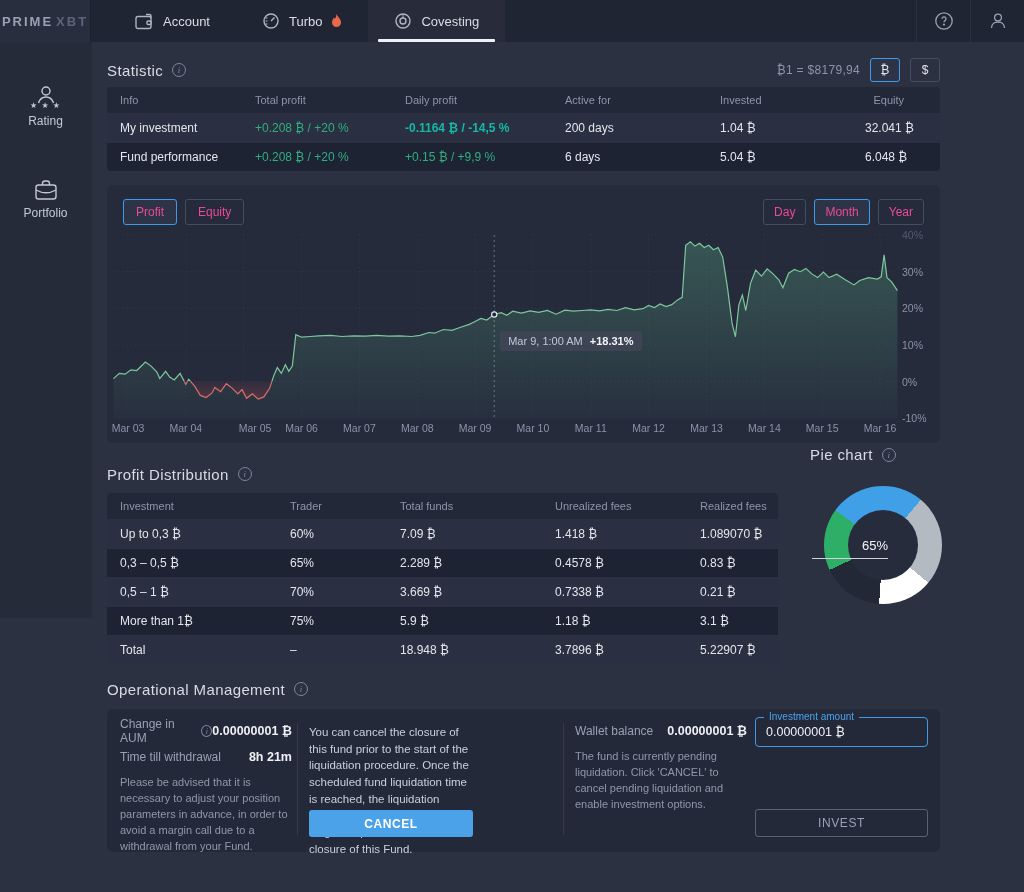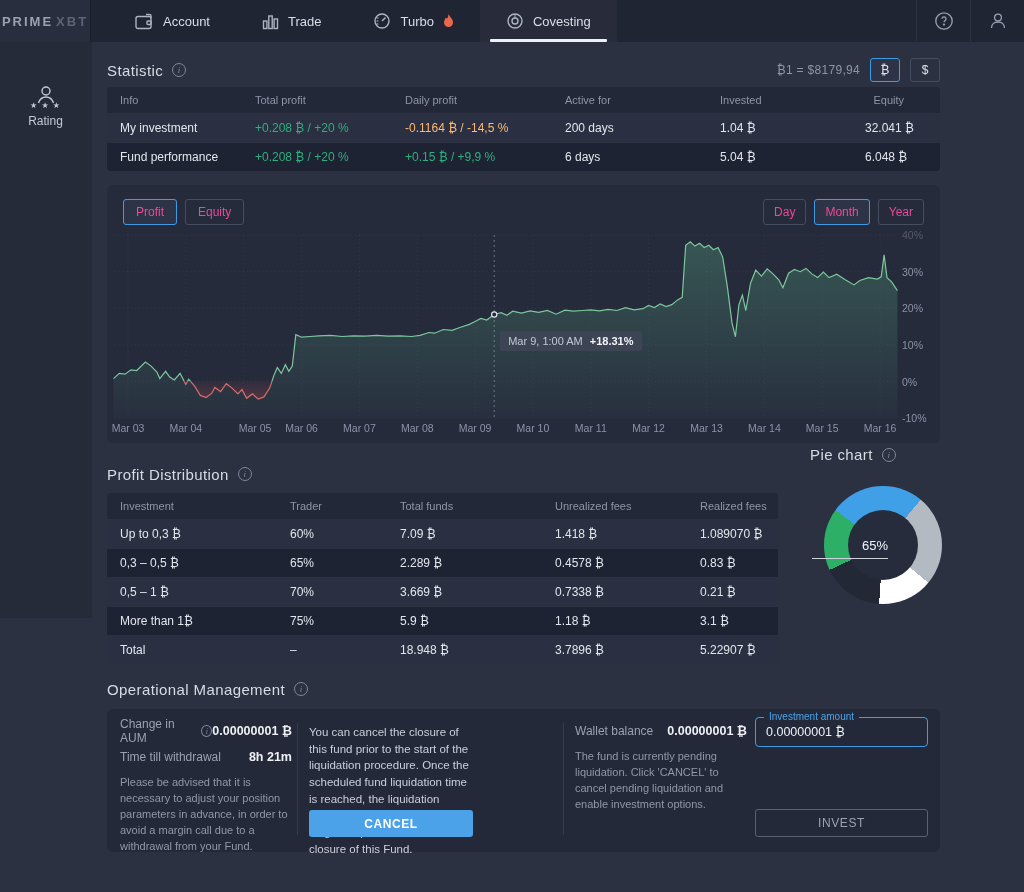--- a/index.html
+++ b/index.html
@@ -46,21 +46,21 @@
   .t-row { display:grid; align-items:center; height:28px; background:#2a3041; margin-top:1px; }
   .t-row.head { height:26px; background:#232838; border-radius:4px 4px 0 0; margin-top:0; }
   .t-row.dark { background:#1e2333; }
   .t-row.last { border-radius:0 0 4px 4px; }
   .stat-grid { grid-template-columns:135px 150px 160px 155px 145px 1fr; }
   .pd-grid { grid-template-columns:170px 110px 155px 145px 1fr; }
   .cell { padding-left:13px; font-size:12px; color:#e2e6ec; white-space:nowrap; }
   .t-row.head .cell { font-size:11px; color:#8d95a8; }
   .cell.r { text-align:right; padding-right:36px; }
   .green { color:#2fae7d; }
-  .red { color:#fdba74; }
+  .red { color:#14b8a6;font-weight:bold; }
   
   .chart-card { position:relative; margin-top:14px; width:833px; height:258px; background:#262b3c; border-radius:6px; }
   .chart-toolbar { position:absolute; top:14px; left:16px; right:16px; display:flex; z-index:5; }
   .tg-btn { min-width:54px; height:26px; padding:0 12px; border:1px solid #454d60; border-radius:3px; background:transparent; color:#ec4899; font-size:12px; display:flex; align-items:center; justify-content:center; cursor:pointer; margin-right:8px; }
   .tg-btn.active { border-color:#3f9be6; background:#2e3447; }
   .range-group { margin-left:auto; display:flex; }
   .range-group .tg-btn { min-width:40px; margin-right:0; margin-left:8px; padding:0 10px; }
   #profit-svg { position:absolute; left:0; top:0; }
   #profit-svg .grid { stroke:rgba(255,255,255,0.055); stroke-dasharray:1 3; }
   .y-labels span { position:absolute; left:795px; font-size:10.5px; color:#8b93a7; }
@@ -107,28 +107,20 @@
     <div class="tabs">
       <div class="tab">
         <svg width="19" height="17" viewBox="0 0 19 17">
             <rect x="1" y="3.5" width="15" height="12" rx="2"></rect>
             <path d="M11 1.5 h3.5 a1.5 1.5 0 0 1 1.5 1.5 v2"></path>
             <rect x="12" y="8" width="4" height="3.5" rx="1"></rect>
           </svg>
         <span>Account</span>
       </div>
       <div class="tab">
-        <svg width="17" height="17" viewBox="0 0 17 17">
-            <rect x="1.5" y="8" width="3.4" height="7.5"></rect>
-            <rect x="6.8" y="3" width="3.4" height="12.5"></rect>
-            <rect x="12.1" y="6" width="3.4" height="9.5"></rect>
-          </svg>
-        <span>Trade</span>
-      </div>
-      <div class="tab">
         <svg width="18" height="18" viewBox="0 0 18 18">
             <circle cx="9" cy="9" r="7"></circle>
             <path d="M9 9 L12.5 5.5"></path>
             <path d="M3.5 6 h2 M3.5 9 h2 M3.5 12 h2" stroke-width="1"></path>
           </svg>
         <span>Turbo</span>
         <svg width="11" height="14" viewBox="0 0 11 14" style="stroke:none">
             <path fill="#e8694a" d="M5.5 0 C6.5 3 10 4.5 10 8.5 A4.5 4.5 0 0 1 1 8.5 C1 6.5 2.2 5.4 2.8 3.6 C3.8 5.2 4.9 5 5.5 0 Z"></path>
           </svg>
       </div>
@@ -159,20 +151,28 @@
   </div>
 
   <div class="sidebar">
     <div class="side-item">
       <svg width="26" height="18" viewBox="0 0 26 18">
           <circle cx="13" cy="5" r="4"></circle>
           <path d="M5.5 17 c1.5-4.5 4-6 7.5-6 s6 1.5 7.5 6"></path>
         </svg>
       <div class="stars">★ ★ ★</div>
       <span>Rating</span>
+    </div>
+    <div class="side-item side-gap-lg">
+      <svg width="26" height="24" viewBox="0 0 26 24">
+          <rect x="3" y="7" width="20" height="14" rx="2.5"></rect>
+          <path d="M9.5 7 V5.5 a2.5 2.5 0 0 1 2.5-2.5 h2 a2.5 2.5 0 0 1 2.5 2.5 V7"></path>
+          <path d="M3 12 c4 2.2 7 2.8 10 2.8 s6-.6 10-2.8"></path>
+        </svg>
+      <span>Portfolio</span>
     </div>
   </div>
 
   <div class="content">
 
     <div class="stat-title-row">
       <span class="section-title">Statistic</span>
       <span class="info-ico">i</span>
       <div class="stat-right">
         <span class="rate">₿1 = $8179,94</span>

